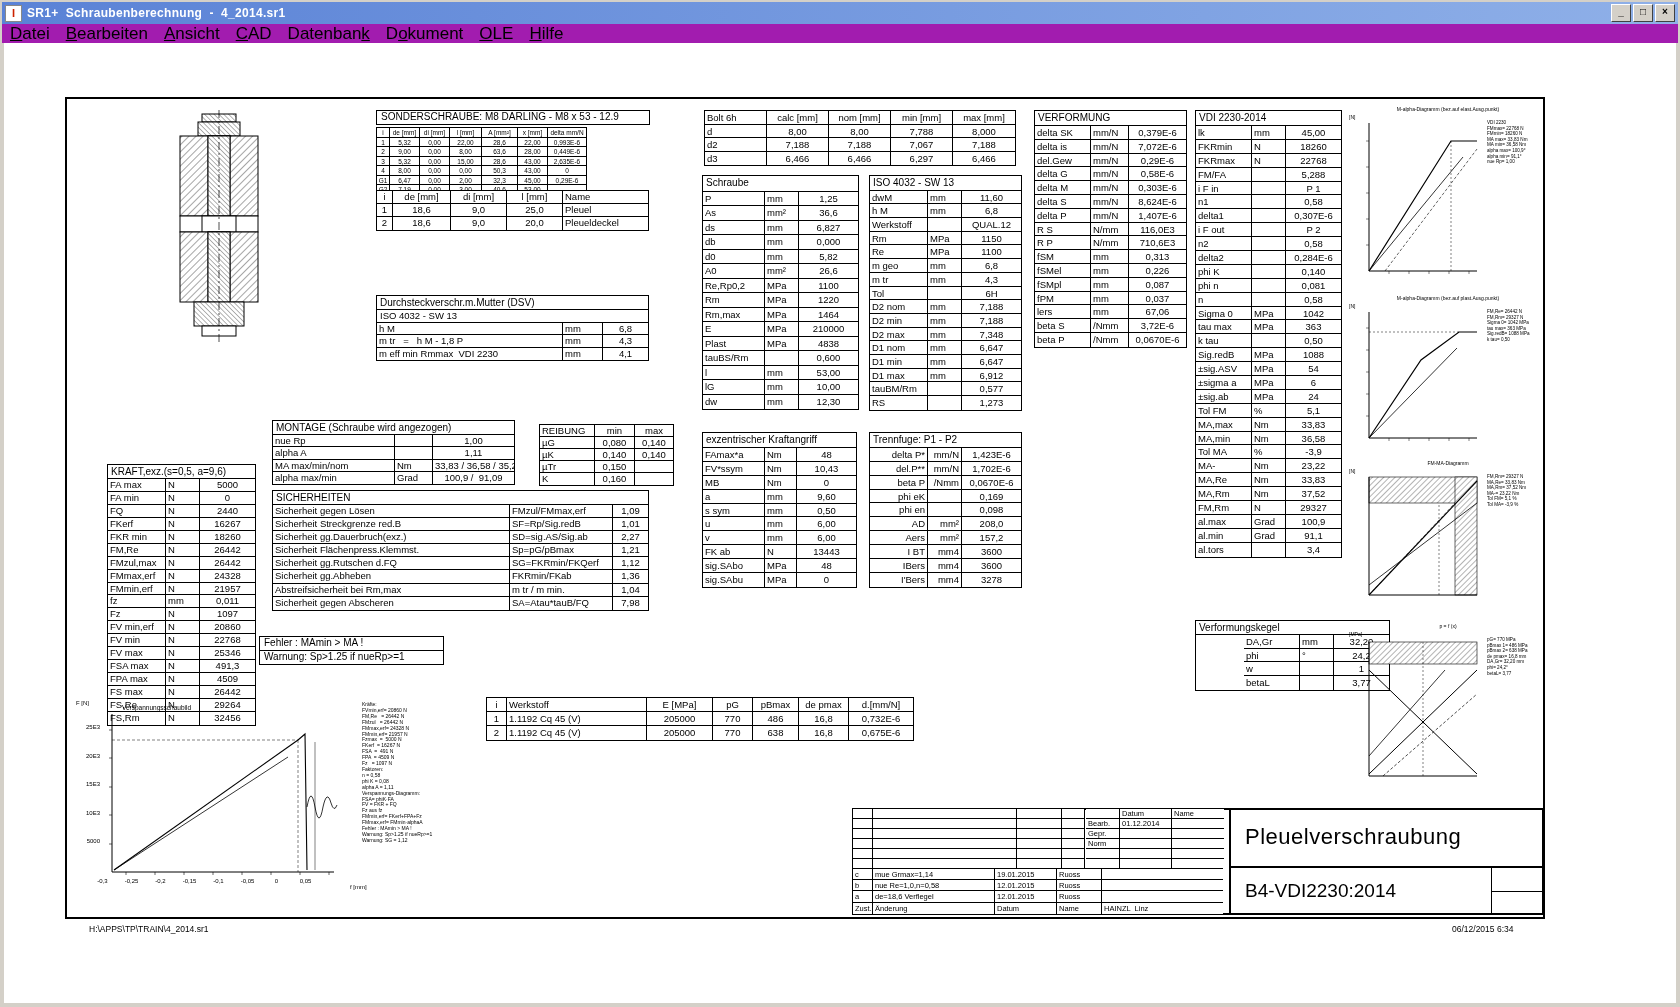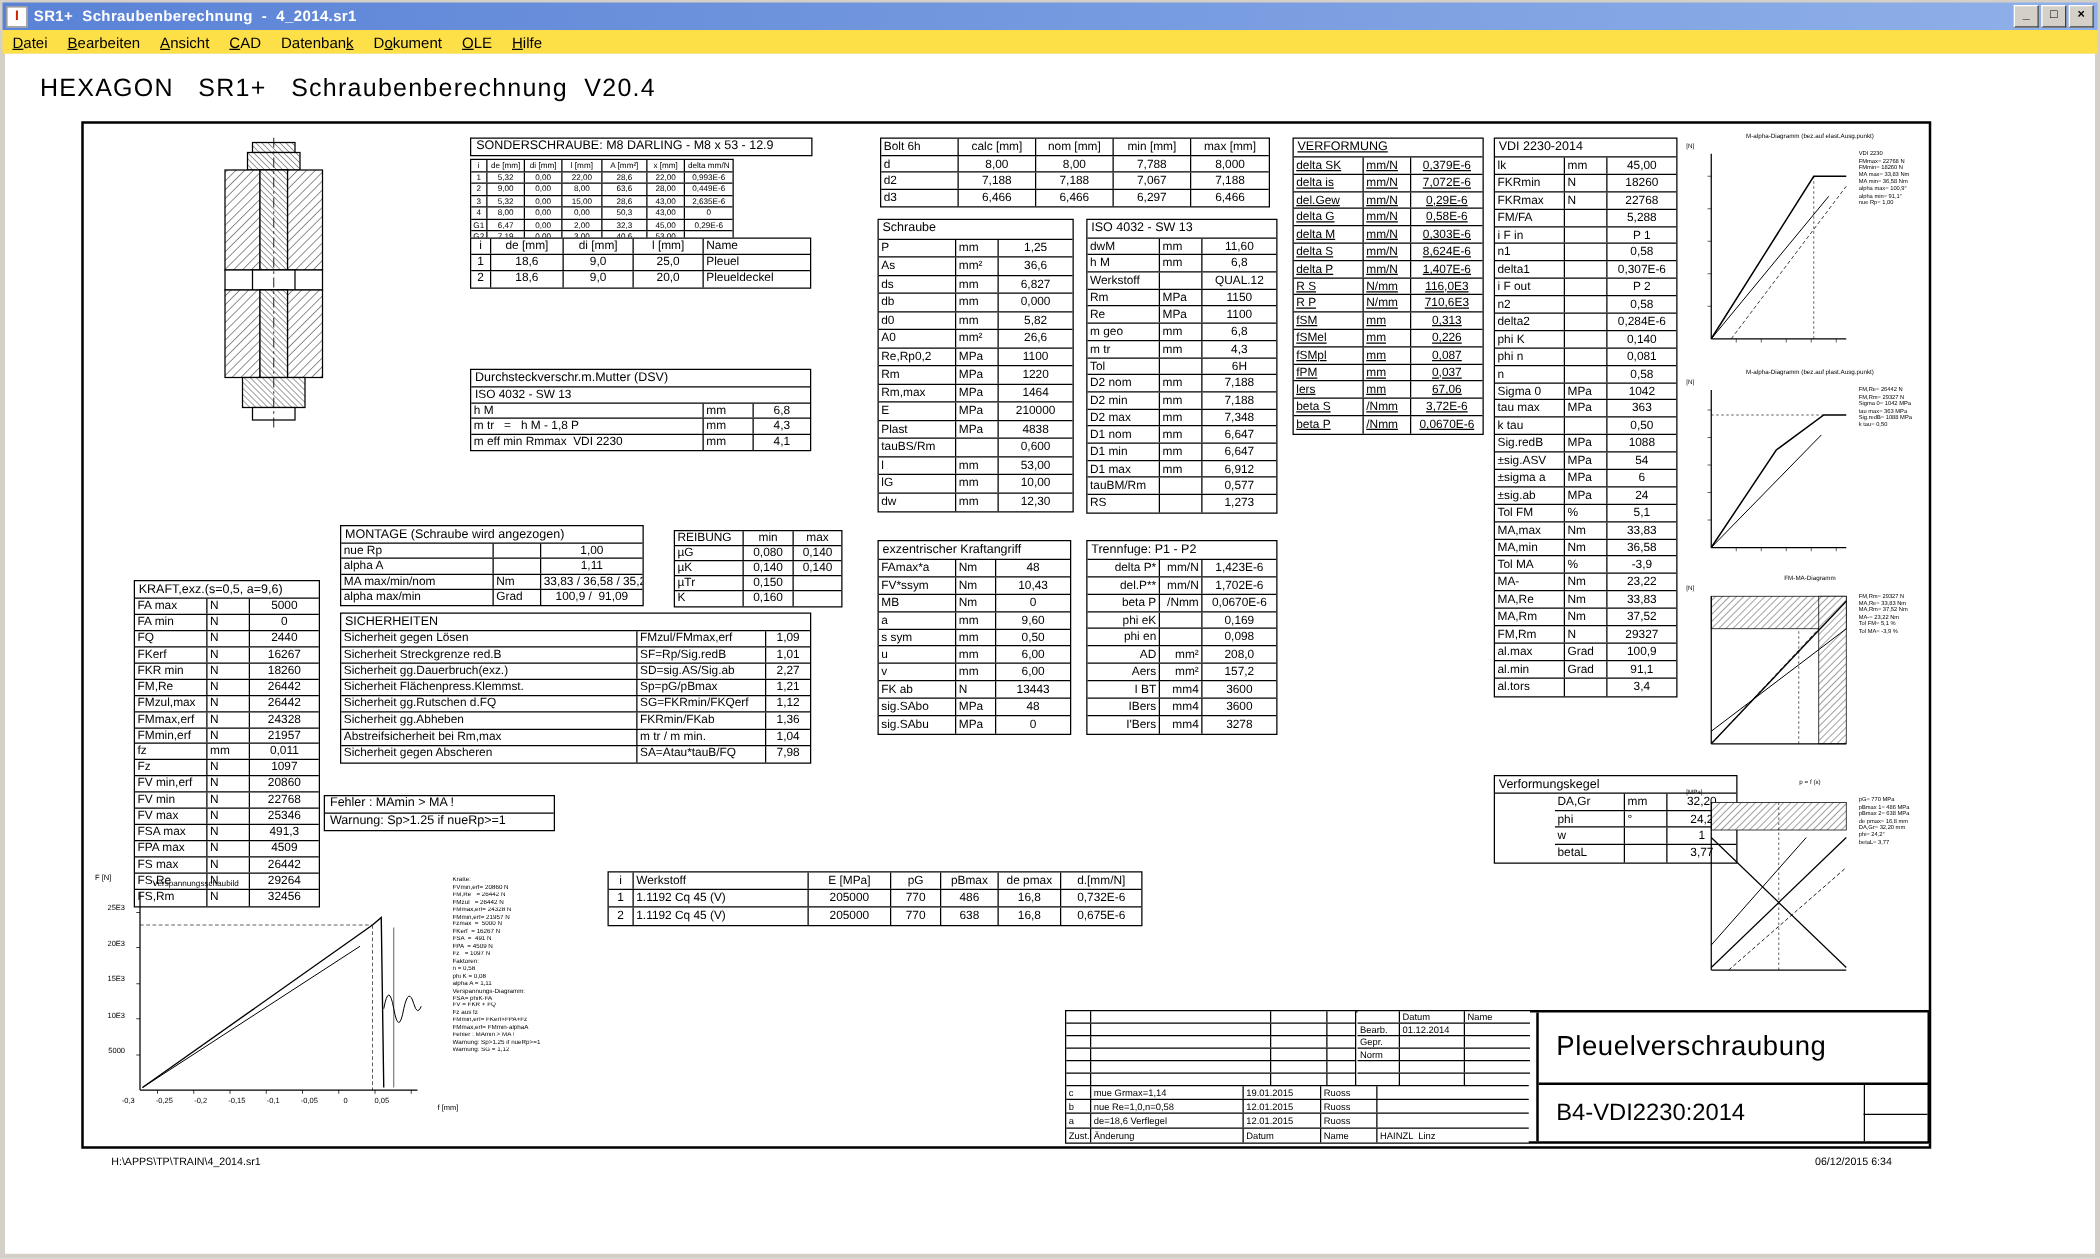--- a/index.html
+++ b/index.html
@@ -7,22 +7,22 @@
        font-family:"Liberation Sans","DejaVu Sans",sans-serif;color:#000;}
   
   #titlebar{position:absolute;left:2px;top:2px;right:2px;height:22px;
     background:linear-gradient(to right,#5a82d6,#8fb0e8);display:flex;align-items:center;padding:0 3px;}
   #titlebar .ticon{width:15px;height:15px;background:#fff;border:1px solid #888;color:#cc2200;
     font-size:11px;font-weight:bold;text-align:center;line-height:14px;margin-right:5px;}
   #titlebar .ttext{color:#fff;font-weight:bold;font-size:12px;letter-spacing:.3px;white-space:pre;}
   #winbtns{margin-left:auto;display:flex;gap:2px;}
   .wbtn{width:18px;height:16px;background:#d4d0c8;border:1px solid;border-color:#fff #404040 #404040 #fff;
     font-size:10px;line-height:13px;text-align:center;font-weight:bold;}
-  #menubar{position:absolute;left:2px;top:24px;right:2px;height:19px;background:#fde047;
-    display:flex;align-items:center;font-size:12px;}
+  #menubar{position:absolute;left:2px;top:24px;right:2px;height:19px;background:#a21caf;
+    display:flex;align-items:center;font-size:17px;}
   .mitem{padding:1px 8px;white-space:pre;}
   .u{text-decoration:underline;}
   
   #page{position:absolute;left:4px;top:43px;width:1672px;height:960px;background:#fff;}
   #hexhead{position:absolute;left:28px;top:17px;font-size:20px;letter-spacing:1px;white-space:pre;}
   #frame{position:absolute;left:61px;top:54px;width:1476px;height:818px;border:2px solid #000;}
   .abs{position:absolute;}
   
   .dtable{position:absolute;background:#fff;border:1px solid #000;box-sizing:border-box;}
   .ttitle{border-bottom:1px solid #000;padding:0 3px;font-size:10px;white-space:pre;overflow:hidden;}
@@ -163,21 +163,20 @@
     <div class="mitem"><span class="u">B</span>earbeiten</div>
     <div class="mitem"><span class="u">A</span>nsicht</div>
     <div class="mitem"><span class="u">C</span>AD</div>
     <div class="mitem">Datenban<span class="u">k</span></div>
     <div class="mitem">D<span class="u">o</span>kument</div>
     <div class="mitem"><span class="u">O</span>LE</div>
     <div class="mitem"><span class="u">H</span>ilfe</div>
   </div>
 
 <div id="page">
-  <div id="hexhead">HEXAGON   SR1+   Schraubenberechnung  V20.4</div>
   <div id="frame"></div>
 
   <svg class="abs" id="boltsvg" style="left:168px;top:67px;" width="100" height="238" viewBox="0 0 100 238">
     <defs>
       <pattern id="hb" width="5" height="5" patternTransform="rotate(45)" patternUnits="userSpaceOnUse">
         <rect width="5" height="5" fill="#fff"></rect>
           <line x1="0" y1="0" x2="0" y2="5" stroke="#000" stroke-width="0.7"></line>
       </pattern>
       <pattern id="hb2" width="3.4" height="3.4" patternTransform="rotate(135)" patternUnits="userSpaceOnUse">
         <rect width="3.4" height="3.4" fill="#fff"></rect>
@@ -831,21 +830,21 @@
           <div class="tcell">3600</div>
         </div>
         <div class="trow">
           <div class="tcell">I'Bers</div>
           <div class="tcell">mm4</div>
           <div class="tcell">3278</div>
         </div>
       </div>
   </div>
 
-  <div class="dtable t-verf kv" style="left:1030px;top:67px;text-decoration:underline;">
+  <div class="dtable t-verf kv" style="left:1030px;top:67px;">
     <div class="ttitle">VERFORMUNG</div>
     <div class="tbody">
         <div class="trow">
           <div class="tcell">delta SK</div>
           <div class="tcell">mm/N</div>
           <div class="tcell">0,379E-6</div>
         </div>
         <div class="trow">
           <div class="tcell">delta is</div>
           <div class="tcell">mm/N</div>

